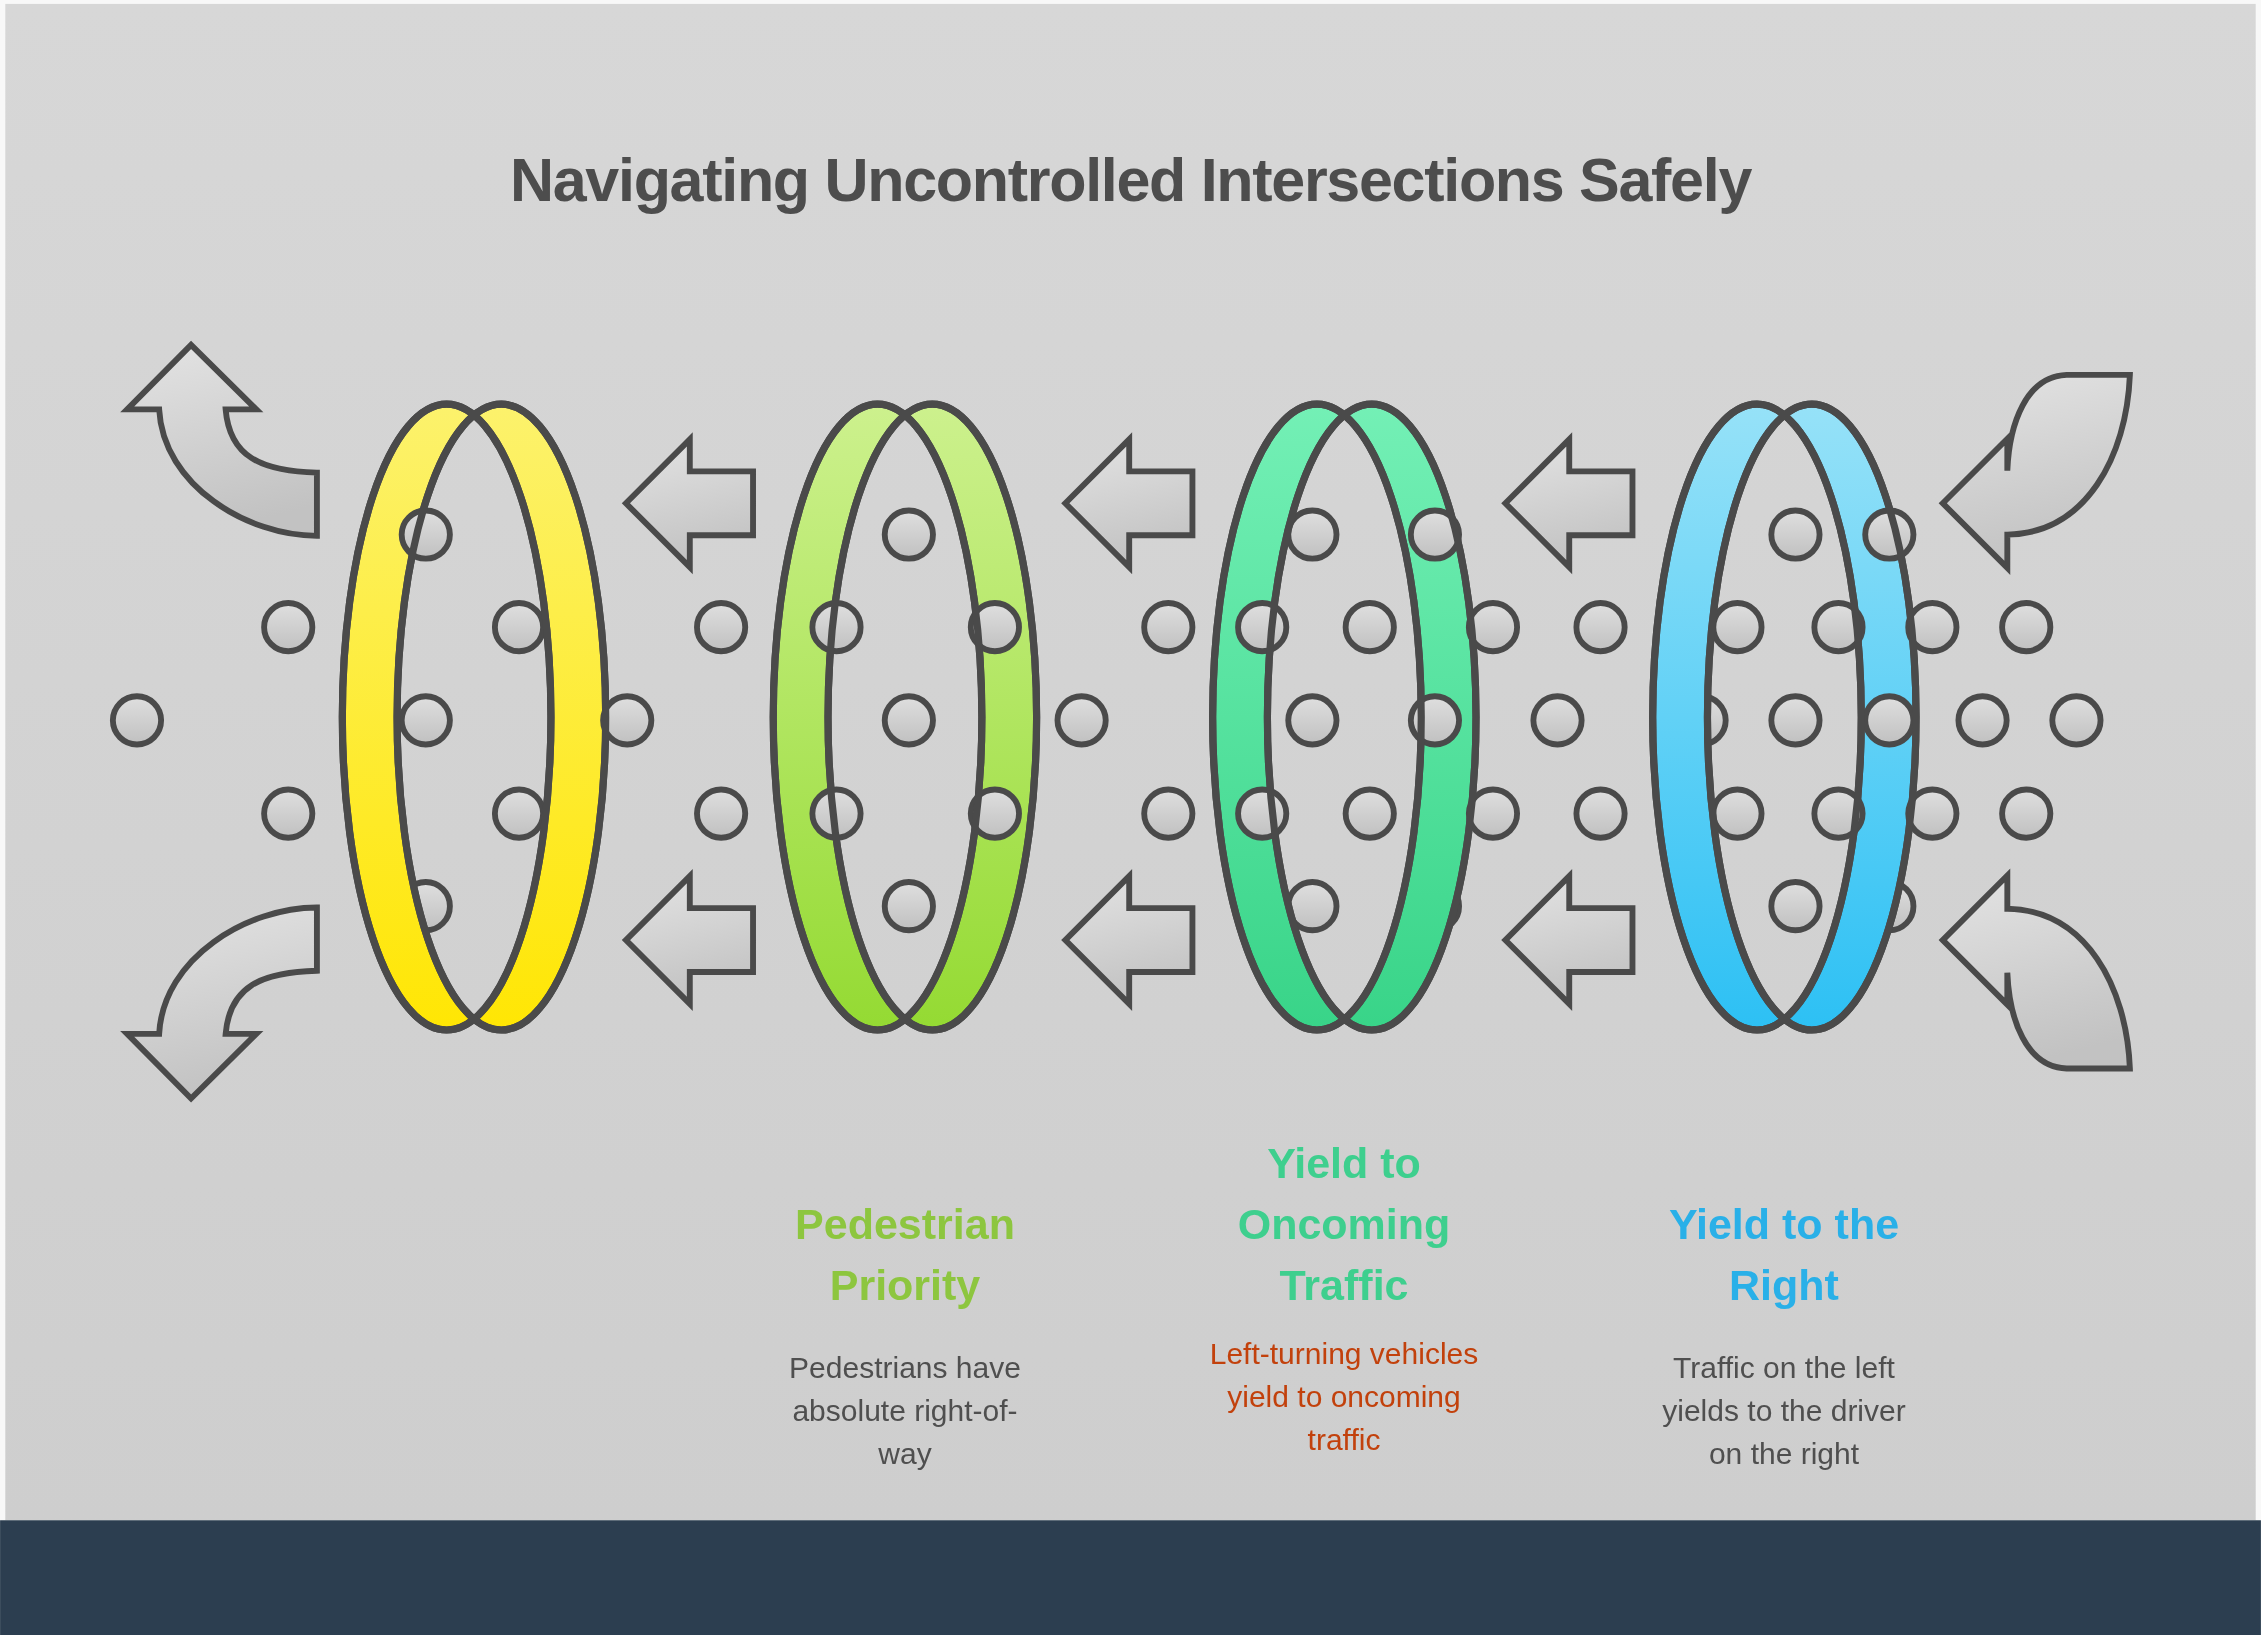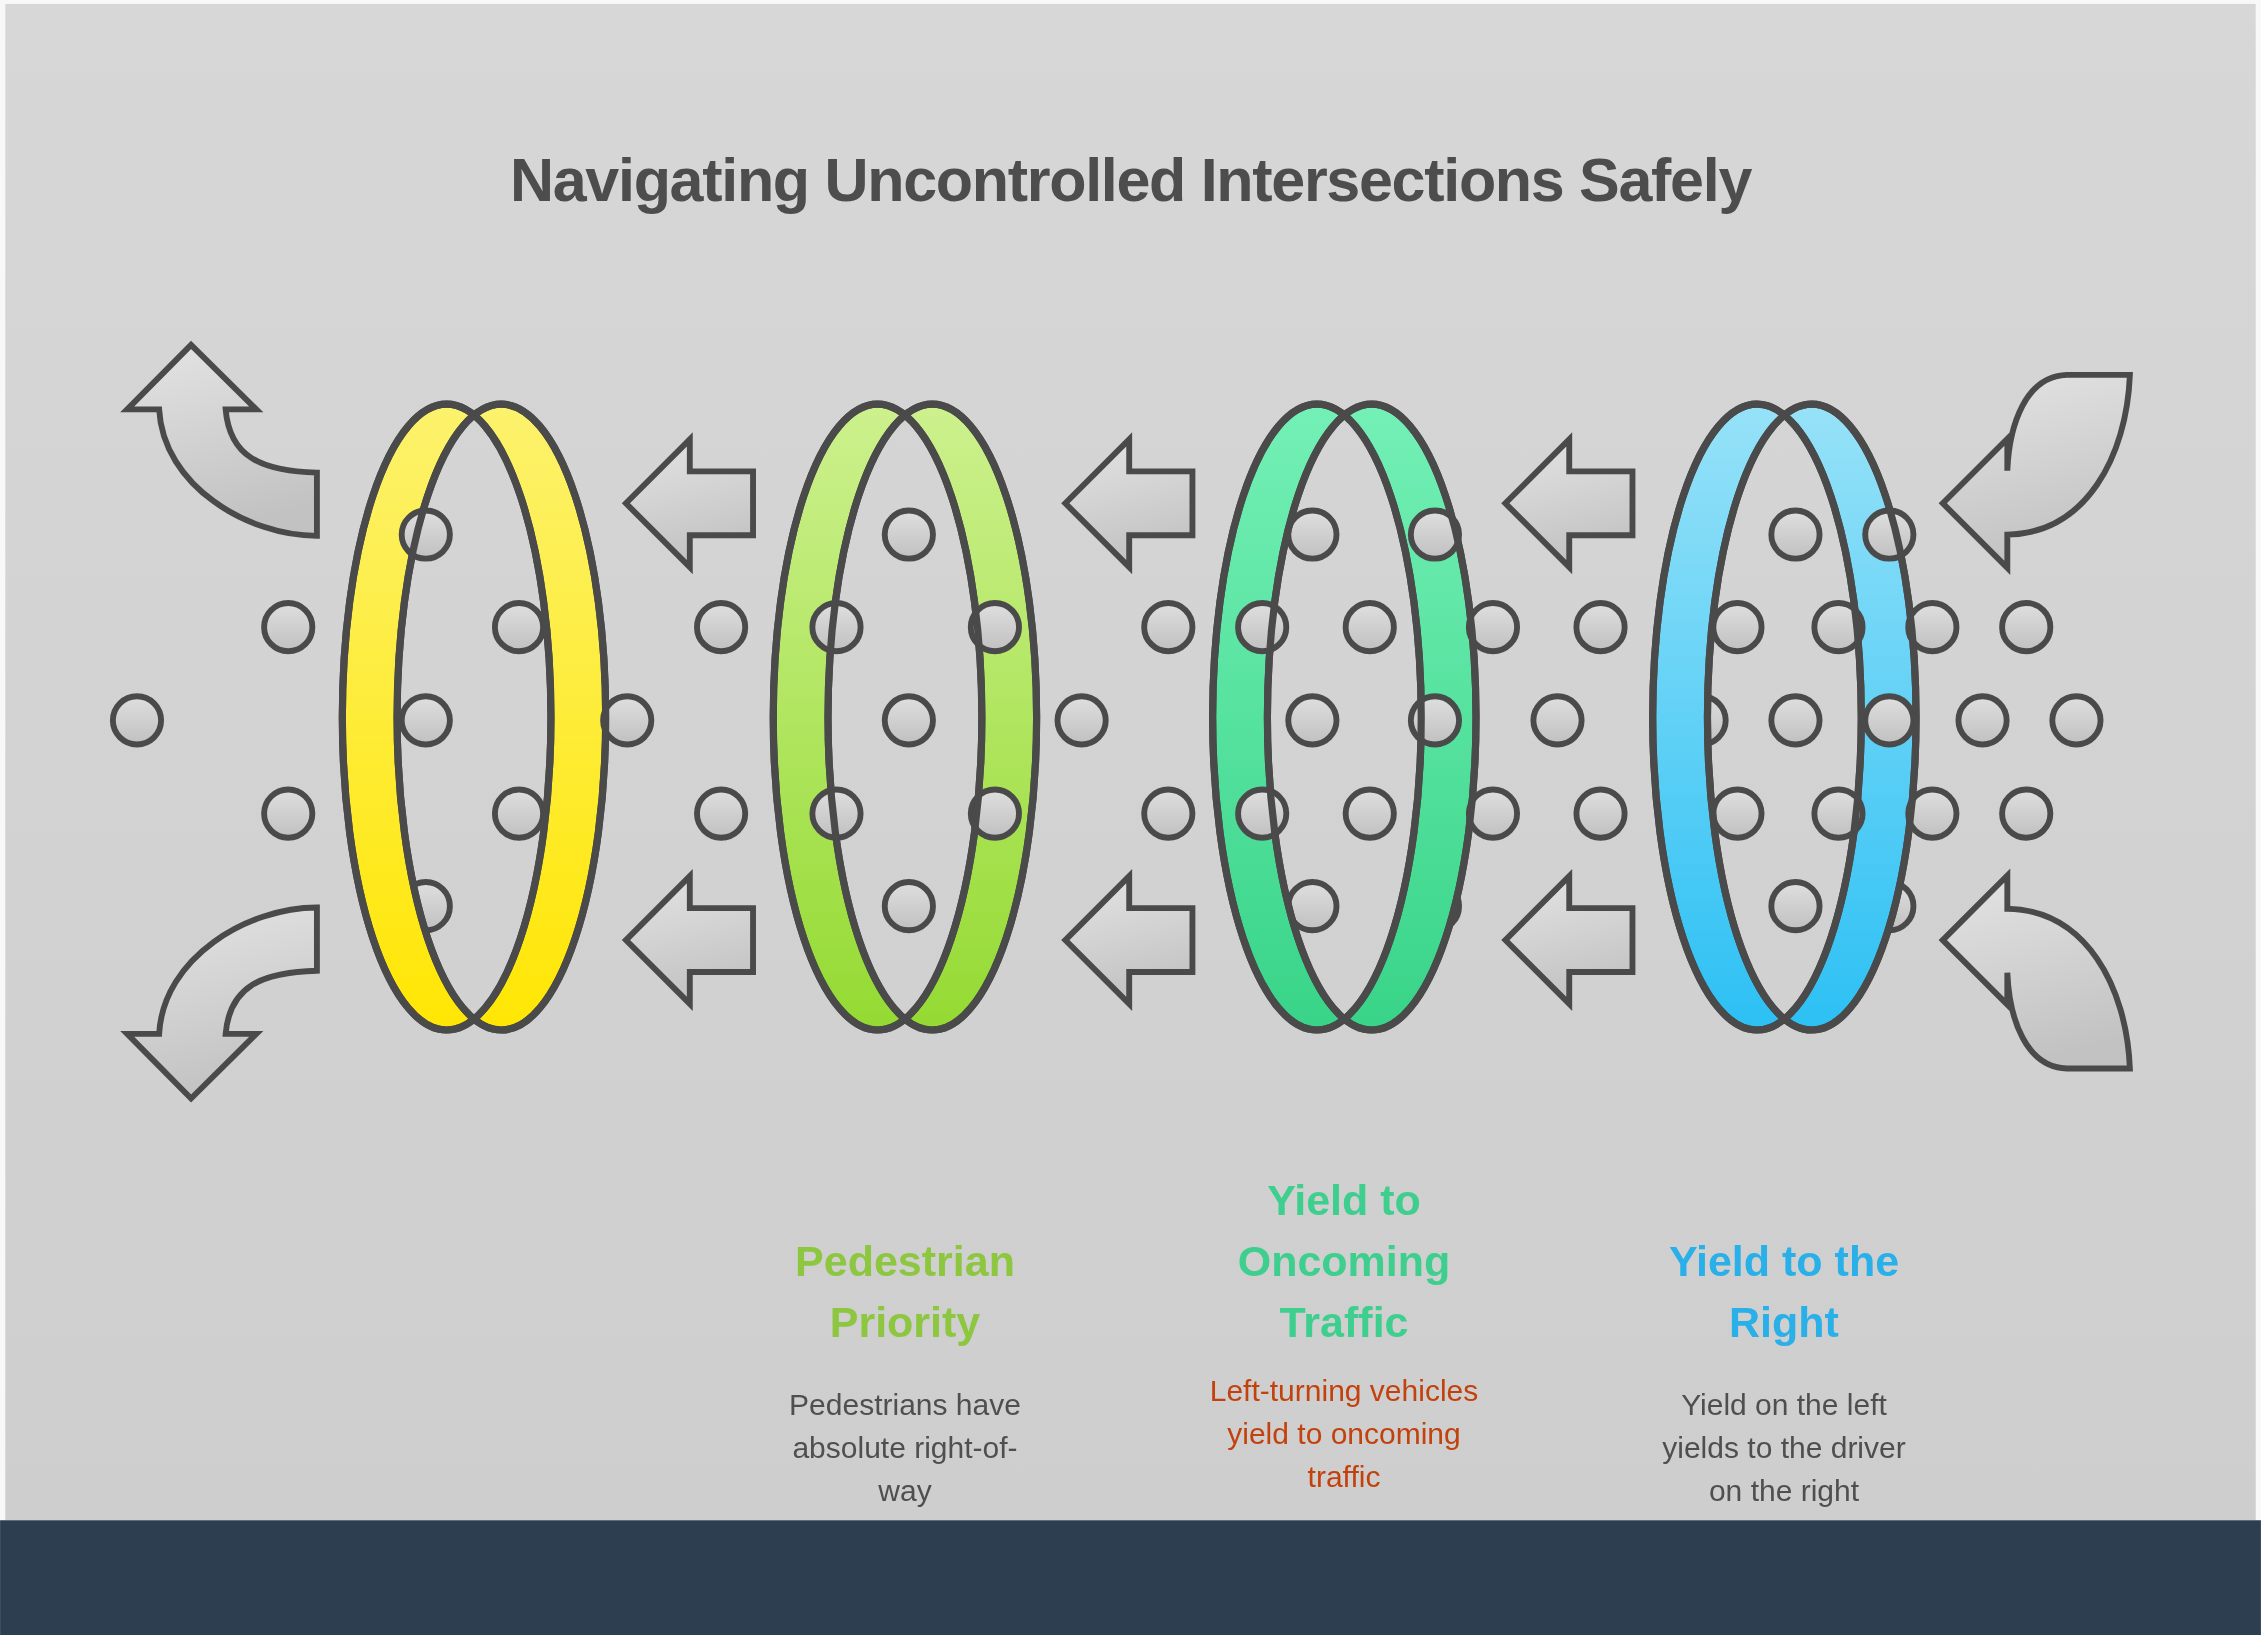--- a/index.html
+++ b/index.html
@@ -11,21 +11,21 @@
   }
   .stage{position:relative;width:2261px;height:1199px;}
   .scene{position:absolute;left:0;top:0;width:2261px;height:1635px;display:block;}
   .title{
     position:absolute;left:0;right:0;top:145px;
     text-align:center;
     font-size:61px;font-weight:700;letter-spacing:-1.3px;
     white-space:nowrap;
   }
   .step-col{
-    position:absolute;top:1164px;width:404px;
+    position:absolute;top:1127px;width:404px;
     text-align:center;
   }
   .step-title{
     height:189px;
     display:flex;align-items:flex-end;justify-content:center;
     font-size:43px;font-weight:700;line-height:61px;
     white-space:pre-line;
   }
   .step-desc{
     margin-top:30px;
@@ -180,19 +180,19 @@
 Oncoming
 Traffic</div>
     <div class="step-desc" style="color: #c2410c; margin-top: 16px;">Left-turning vehicles
 yield to oncoming
 traffic</div>
   </div>
 
   <div class="step-col" style="left:1582px">
     <div class="step-title" style="color: rgb(41, 176, 232);">Yield to the
 Right</div>
-    <div class="step-desc" style="color: rgb(79, 79, 79);">Yield on the left
+    <div class="step-desc" style="color: rgb(79, 79, 79);">Traffic on the left
 yields to the driver
 on the right</div>
   </div>
 
 </div>
 
 
 </body></html>

